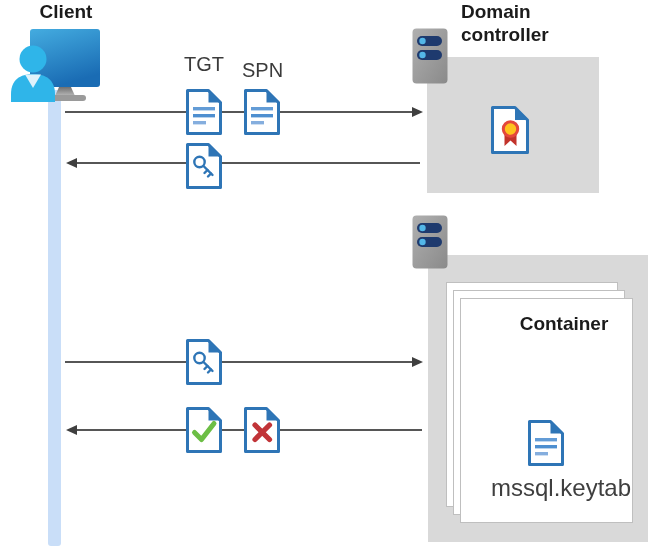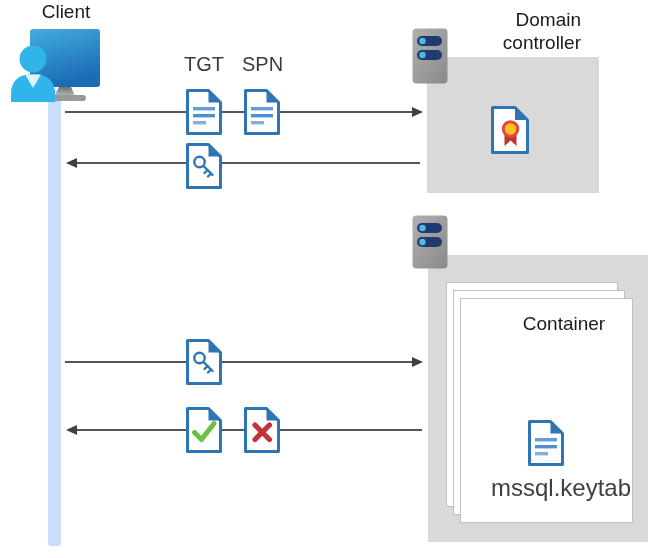--- a/index.html
+++ b/index.html
@@ -1,21 +1,21 @@
 <!DOCTYPE html>
 <html><head>
 <meta charset="utf-8">
 <style>
   html,body{margin:0;padding:0;background:#ffffff;}
   .canvas{
     position:relative;width:660px;height:558px;background:#ffffff;overflow:hidden;
     font-family:"Liberation Sans",sans-serif;
   }
   .abs{position:absolute;}
-  .title{font-weight:normal;font-size:19px;color:#1b1b1b;line-height:23px;}
+  .title{font-weight:bold;font-size:19px;color:#1b1b1b;line-height:23px;}
   .sublabel{font-size:20px;color:#3b3b3b;text-align:center;}
   .caption{font-size:19px;color:#3f3f3f;text-align:center;}
   .gray-box{background:#d9d9d9;}
   .lifeline{background:#c9def8;border-radius:0 0 3px 3px;}
   .arrow-line{height:2px;background:#565656;}
   .arrow-head-right{width:0;height:0;border-top:5px solid transparent;border-bottom:5px solid transparent;border-left:11px solid #3f3f3f;}
   .arrow-head-left{width:0;height:0;border-top:5px solid transparent;border-bottom:5px solid transparent;border-right:11px solid #3f3f3f;}
   .page{background:#ffffff;border:1px solid #bfbfbf;box-sizing:border-box;}
   svg{display:block;}
 </style>
@@ -60,21 +60,21 @@
         </linearGradient>
       </defs>
       <rect x="0.5" y="0.5" width="35" height="55" rx="4" fill="url(#srv1)"></rect>
       <rect x="5" y="8" width="25" height="10" rx="5" fill="#1E3A6E"></rect>
       <circle cx="10.5" cy="13" r="3.2" fill="#53B7E8"></circle>
       <rect x="5" y="22" width="25" height="10" rx="5" fill="#1E3A6E"></rect>
       <circle cx="10.5" cy="27" r="3.2" fill="#53B7E8"></circle>
     </svg>
   </div>
 
-  <div class="abs title" style="left:461px;top:8px;width:120px;text-align:right;">Domain controller</div>
+  <div class="abs title" style="left:461px;top:0px;width:120px;">Domain controller</div>
 
   <div class="abs" style="left:489px;top:105px;width:42px;height:50px;">
     <svg width="42" height="50" viewBox="0 0 42 50">
       <path d="M3.5 2.5 H26 L38.5 15 V47.5 H3.5 Z" fill="#ffffff" stroke="#2E75B6" stroke-width="3" stroke-linejoin="round"></path>
       <path d="M26 2.5 V15 H38.5 Z" fill="#2E75B6"></path>
       <path d="M15.5 28 H27.5 V41 L21.5 35.5 L15.5 41 Z" fill="#C2332B"></path>
       <circle cx="21.5" cy="24" r="7.2" fill="#FFC21E" stroke="#E4483C" stroke-width="3"></circle>
     </svg>
   </div>
 
@@ -122,21 +122,21 @@
   <div class="abs arrow-line" style="left:76px;top:162px;width:344px;"></div>
   <div class="abs arrow-head-left" style="left:66px;top:158px;"></div>
 
   <div class="abs arrow-line" style="left:65px;top:361px;width:349px;"></div>
   <div class="abs arrow-head-right" style="left:412px;top:357px;"></div>
 
   <div class="abs arrow-line" style="left:76px;top:429px;width:346px;"></div>
   <div class="abs arrow-head-left" style="left:66px;top:425px;"></div>
 
   <div class="abs sublabel" style="left:184px;top:53px;width:40px;">TGT</div>
-  <div class="abs sublabel" style="left:242px;top:53px;width:40px;">SPN</div>
+  <div class="abs sublabel" style="left:242px;top:59px;width:40px;">SPN</div>
 
   <div class="abs" style="left:184px;top:88px;width:40px;height:48px;">
     <svg width="40" height="48" viewBox="0 0 40 48">
       <path d="M3.5 2.5 H24.5 L36.5 14.5 V45.5 H3.5 Z" fill="#ffffff" stroke="#2E75B6" stroke-width="3" stroke-linejoin="round"></path>
       <path d="M24.5 2.5 V14.5 H36.5 Z" fill="#2E75B6"></path>
       <rect x="9" y="19" width="22" height="3.4" fill="#639CD6"></rect>
       <rect x="9" y="26" width="22" height="3.4" fill="#4E8FD0"></rect>
       <rect x="9" y="33" width="13" height="3.4" fill="#85AEDE"></rect>
     </svg>
   </div>

